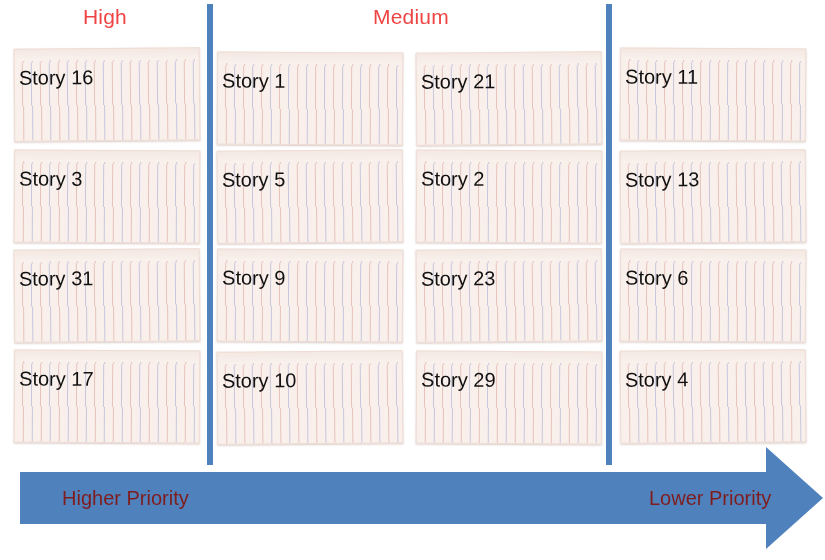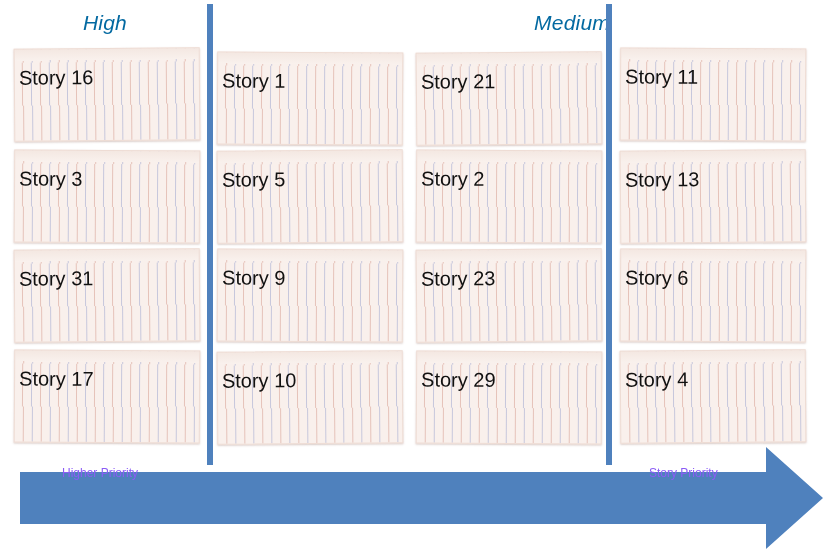--- a/index.html
+++ b/index.html
@@ -10,29 +10,28 @@
   }
   .board {
     position: relative;
     width: 825px;
     height: 560px;
     background: #ffffff;
     overflow: hidden;
   }
   .col-header {
     position: absolute;
-    top: 11px;
+    top: 5px;
     text-align: center;
     font-size: 21px;
-    color: #0369a1;
+    color: #ef4444;
     letter-spacing: 0.2px;
-    font-style: italic;
   }
   .col-header.high   { left: 0;     width: 210px; }
-  .col-header.medium { left: 212px; width: 398px; text-align: right; }
+  .col-header.medium { left: 212px; width: 398px; }
   .col-header.low    { left: 622px; width: 118px; }
 
   .divider {
     position: absolute;
     top: 4px;
     width: 6px;
     height: 461px;
     background: #4f81bd;
   }
   .divider.d1 { left: 207px; }
@@ -69,23 +68,23 @@
   .arrow-svg {
     position: absolute;
     left: 0;
     top: 0;
     width: 825px;
     height: 560px;
     pointer-events: none;
   }
   .arrow-label {
     position: absolute;
-    top: 466px;
-    font-size: 12px;
-    color: #8b5cf6;
+    top: 487px;
+    font-size: 20px;
+    color: #7f1d1d;
   }
   .arrow-label.left  { left: 62px; }
   .arrow-label.right { left: 649px; }
 </style>
 </head>
 <body>
 
 <div class="board">
 
   <div class="col-header high">High</div>
@@ -143,15 +142,15 @@
       <span class="card-label">Story 6</span>
     </div>
   <div class="card tiltA" style="left:620px;top:350px">
       <span class="card-label">Story 4</span>
     </div>
 
   <svg class="arrow-svg" viewBox="0 0 825 560" xmlns="http://www.w3.org/2000/svg">
     <polygon points="20,472 766,472 766,447 823,498 766,549 766,524 20,524" fill="#4f81bd"></polygon>
   </svg>
   <div class="arrow-label left">Higher Priority</div>
-  <div class="arrow-label right">Story Priority</div>
+  <div class="arrow-label right">Lower Priority</div>
 
 </div>
 
 </body></html>

